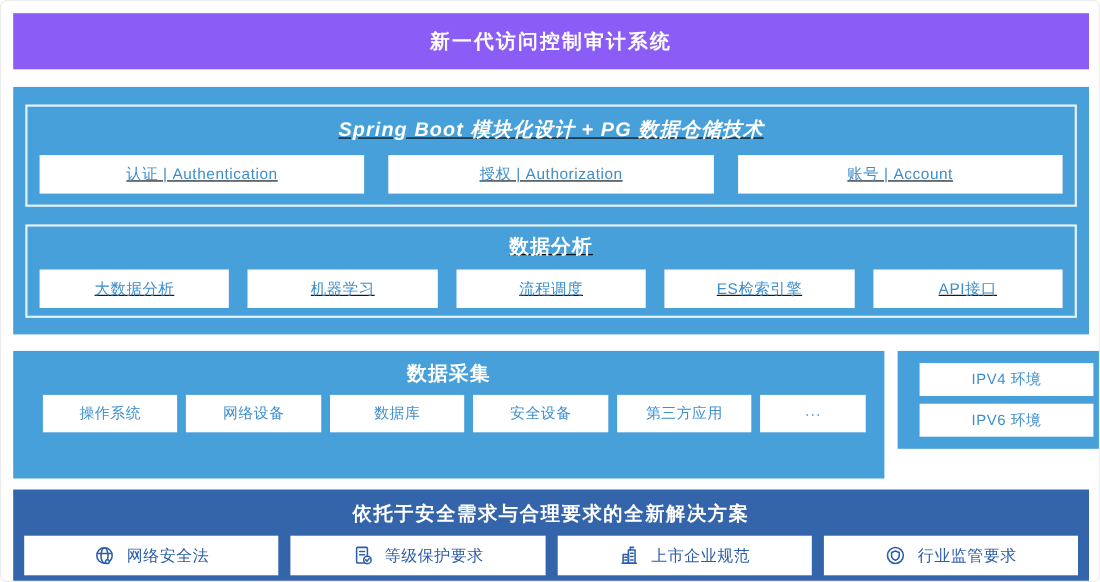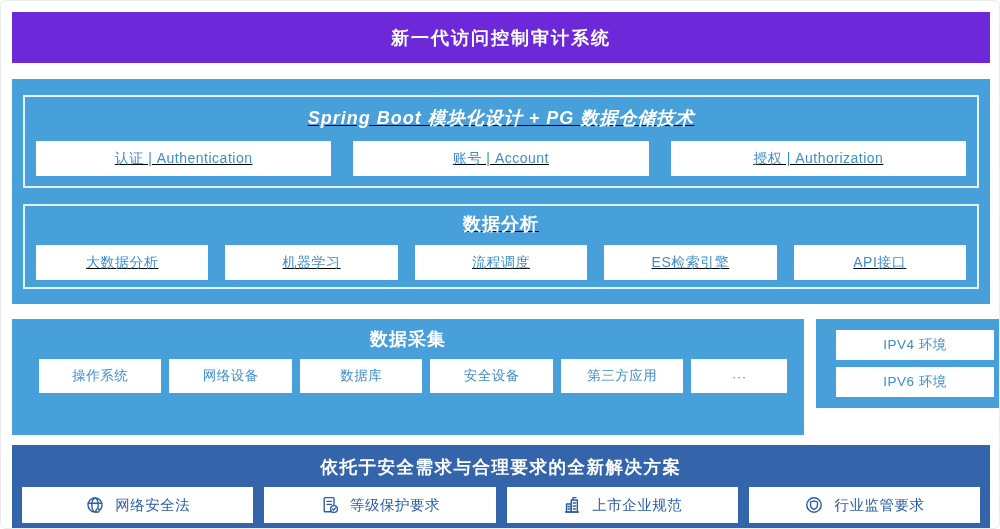--- a/index.html
+++ b/index.html
@@ -3,21 +3,21 @@
 <meta charset="utf-8">
 <style>
   * { box-sizing: border-box; margin: 0; padding: 0; }
   html, body { width: 1000px; height: 529px; background: #ffffff; }
   body { font-family: "Liberation Sans", "DejaVu Sans", sans-serif; }
   .page { position: relative; width: 1000px; height: 529px; background: #fff;
           border: 1px solid #ececec; border-radius: 6px; overflow: hidden; }
 
   
   .header { position: absolute; left: 11px; top: 11px; width: 978px; height: 51px;
-            background: #6d28d9; color: #fff; display: flex; align-items: center;
+            background: #8b5cf6; color: #fff; display: flex; align-items: center;
             justify-content: center; font-size: 18px; font-weight: bold; letter-spacing: 2px; }
 
   
   .platform { position: absolute; left: 11px; top: 78px; width: 978px; height: 225px;
               background: #47a0d9; }
   .inner-box { position: absolute; left: 11px; width: 956px;
                border: 2px solid #e6f2fb; text-decoration: underline; }
   .inner-a { top: 16px; height: 93px; padding: 8px 11px 12px; }
   .inner-b { top: 125px; height: 85px; padding: 5px 11px 12px; }
   .inner-title { text-align: center; color: #fff; font-weight: bold; font-size: 18px;
@@ -62,22 +62,22 @@
 <div class="page">
 
   <div class="header">新一代访问控制审计系统</div>
 
   <div class="platform">
 
     <div class="inner-box inner-a">
       <div class="inner-title italic">Spring Boot 模块化设计 + PG 数据仓储技术</div>
       <div class="box-row row-a">
         <div class="white-box">认证 | Authentication</div>
+        <div class="white-box">授权 | Authorization</div>
         <div class="white-box">账号 | Account</div>
-        <div class="white-box">授权 | Authorization</div>
       </div>
     </div>
 
     <div class="inner-box inner-b">
       <div class="inner-title">数据分析</div>
       <div class="box-row row-b">
         <div class="white-box">大数据分析</div>
         <div class="white-box">机器学习</div>
         <div class="white-box">流程调度</div>
         <div class="white-box">ES检索引擎</div>

